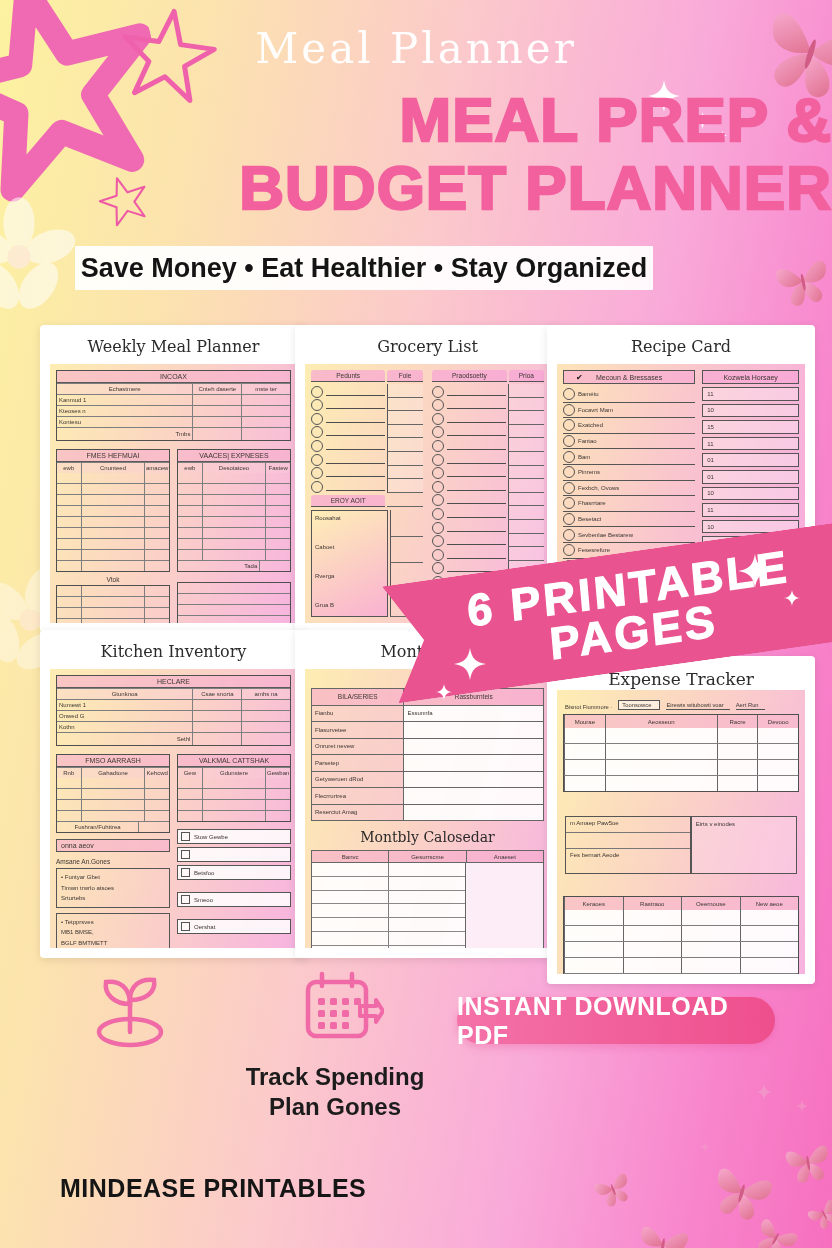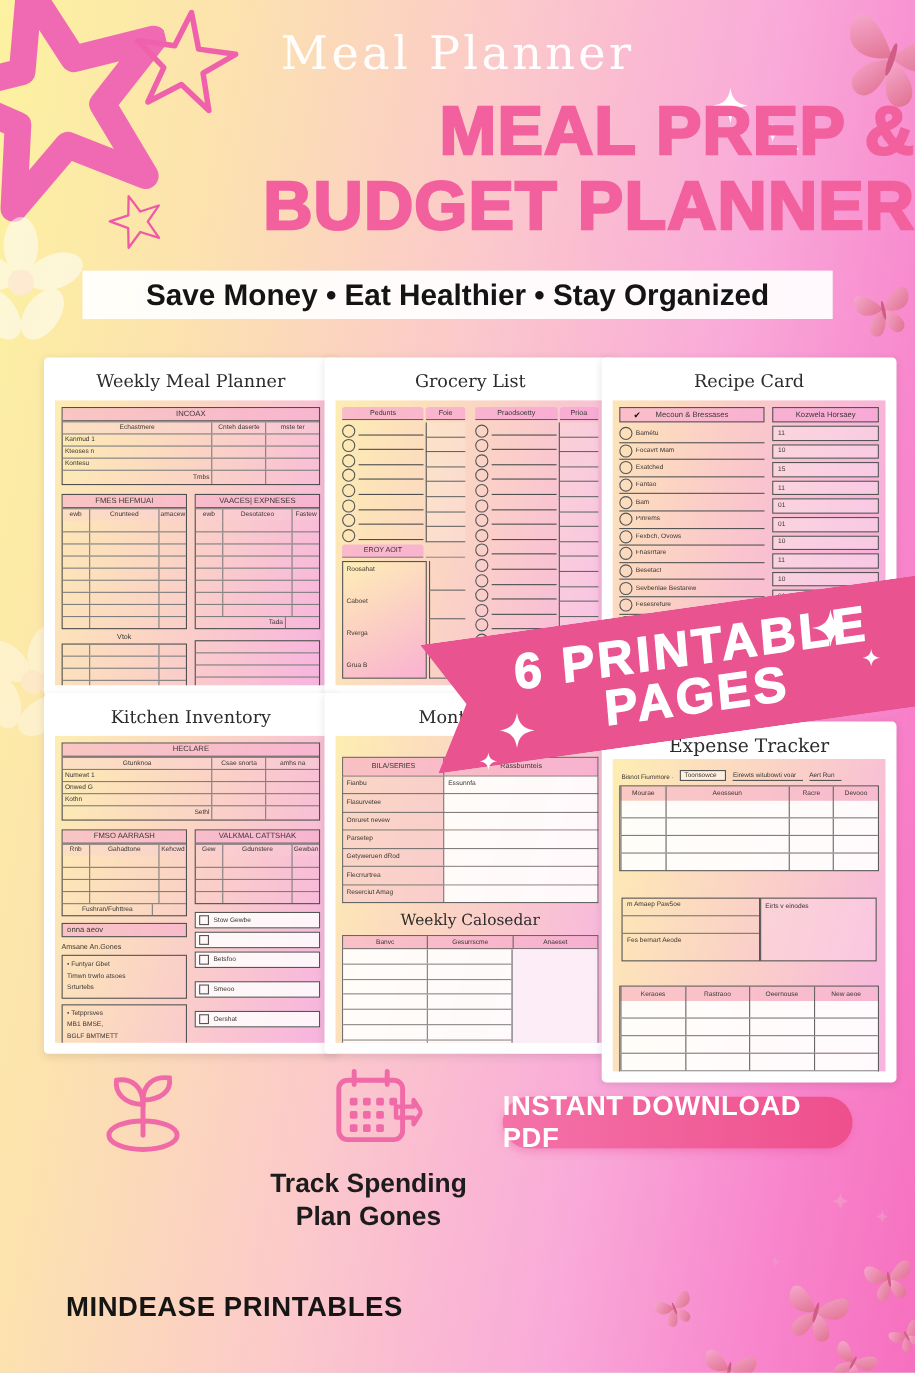--- a/index.html
+++ b/index.html
@@ -5,21 +5,21 @@
   html,body{margin:0;padding:0;background:#ddd;}
   .poster{position:relative;width:832px;height:1248px;overflow:hidden;
     font-family:"Liberation Sans",sans-serif;
     background:linear-gradient(100deg,#fcf2a0 0%,#fce3ae 20%,#fbc9cb 45%,#f9aad9 68%,#f887cd 85%,#f66fbe 100%);}
   
   .script-title{position:absolute;top:24px;left:0;width:100%;text-align:center;
     font-family:"DejaVu Serif",serif;font-size:42px;color:rgba(255,255,255,.96);letter-spacing:3px;}
   .main-title{position:absolute;top:86px;left:0;width:100%;text-align:right;
     font-weight:bold;font-size:62px;line-height:1.1;color:#f2609e;
     -webkit-text-stroke:2.4px #f2609e;letter-spacing:1px;}
-  .banner{position:absolute;top:246px;left:75px;width:682px;height:44px;
+  .banner{position:absolute;top:246px;left:75px;width:578px;height:44px;
     background:rgba(255,255,255,.93);display:flex;align-items:center;justify-content:center;
     font-size:27px;font-weight:bold;color:#141414;}
   
   .dec{position:absolute;pointer-events:none;}
   .spark{color:#fff;}
   
   .card{position:absolute;background:#fff;border-radius:4px;box-shadow:0 2px 8px rgba(0,0,0,.10);
     display:flex;flex-direction:column;padding:8px 10px 10px;}
   .card-title{font-family:"DejaVu Serif",serif;font-size:16px;color:#2b2b2b;text-align:center;
     padding:4px 0 8px;white-space:nowrap;}
@@ -897,21 +897,21 @@
             <div class="mrow">
             <div class="ml">Flecrrurtrea</div>
             <div class="mr"></div>
           </div>
             <div class="mrow">
             <div class="ml">Reserciut Amag</div>
             <div class="mr"></div>
           </div>
           </div>
       </div>
-      <div class="mcal-h">Weekly Calosedar</div>
+      <div class="mcal-h">Montbly Calosedar</div>
       <div class="ctbl">
         <div class="chead">
           <div class="cc">Banvc</div>
           <div class="cc">Gesurrscme</div>
           <div class="cc">Anaeset</div>
         </div>
         <div class="cbody">
           <div class="cleft">
               <div class="trow">
                 <div class="c c"></div>

